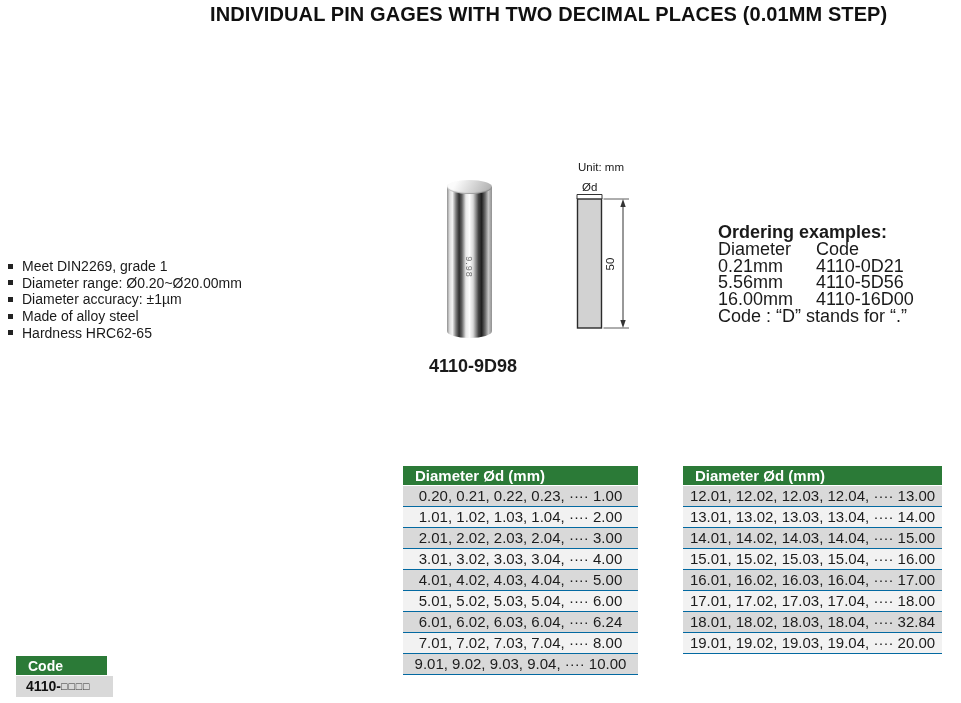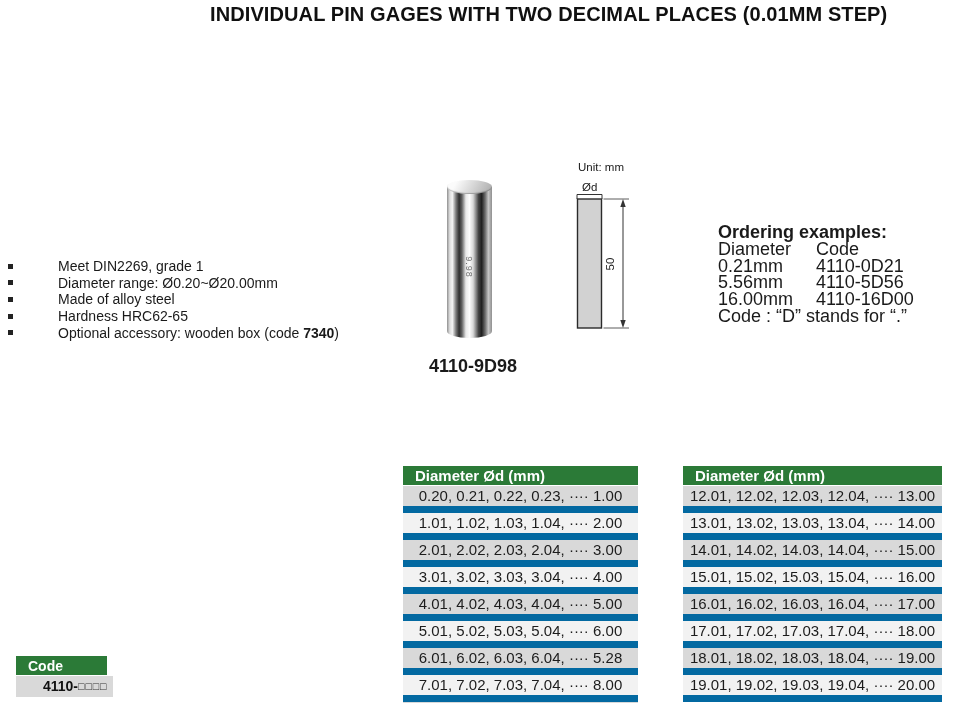--- a/index.html
+++ b/index.html
@@ -10,21 +10,21 @@
   .abs{position:absolute;}
 
   
   .title{
     left:210px;top:3px;font-size:20px;font-weight:bold;white-space:nowrap;
     letter-spacing:0.1px;color:#101010;
   }
 
   
   .features{left:8px;top:258px;font-size:14px;}
-  .feature{display:flex;align-items:center;height:16.6px;white-space:nowrap;gap:36px;}
+  .feature{display:flex;align-items:center;height:16.6px;white-space:nowrap;}
   .bullet{width:5px;height:5px;background:#222;margin-right:9px;flex:none;}
   .feature b{font-weight:bold;}
 
   
   .pin{left:447px;top:180px;width:45px;height:158px;}
   .pin-shaft{
     position:absolute;left:0;top:7px;width:45px;height:151px;
     border-radius:0 0 22px 22px / 0 0 7px 7px;
     background:linear-gradient(90deg,
       #8f8f8f 0%, #dcdcdc 6%, #f4f4f4 12%, #7a7a7a 20%, #2e2e2e 27%,
@@ -54,67 +54,65 @@
   
   .dtable{top:466px;font-size:15px;}
   .dtable-1{left:403px;width:235px;}
   .dtable-2{left:683px;width:259px;}
   .t-header{
     height:20px;line-height:20px;border-bottom:1px solid #fff;
     background:#2b7a37;color:#ffffff;font-weight:bold;padding-left:12px;
     box-sizing:border-box;
   }
   .t-row{
-    height:20px;line-height:20px;border-bottom:7px solid #0369a1;
+    height:20px;line-height:20px;border-bottom:1px solid #0369a1;
     text-align:center;color:#1c1c1c;white-space:nowrap;
   }
   .t-rows .t-row:nth-child(odd){background:#d9d9d9;}
   .t-rows .t-row:nth-child(even){background:#f2f2f2;}
 
   
   .codebox{left:16px;top:656px;font-size:14px;}
   .code-header{
     width:91px;height:20px;line-height:20px;border-bottom:1px solid #fff;
     background:#2b7a37;color:#fff;font-weight:bold;padding-left:12px;
     box-sizing:border-box;
   }
   .code-value{
     width:97px;height:21px;line-height:21px;background:#d9d9d9;
-    padding-left:27px;box-sizing:border-box;font-weight:bold;color:#111;
+    padding-left:10px;box-sizing:border-box;font-weight:bold;color:#111;
     white-space:nowrap;
   }
   .code-value .boxes{font-size:10.5px;letter-spacing:1px;position:relative;top:-1px;font-weight:normal;color:#333;}
 </style>
 </head>
 <body>
 
 <div class="abs title">INDIVIDUAL PIN GAGES WITH TWO DECIMAL PLACES (0.01MM STEP)</div>
 
 <div class="abs features">
   <div class="feature">
     <span class="bullet"></span>
     <span>Meet DIN2269, grade 1</span>
   </div>
   <div class="feature">
     <span class="bullet"></span>
     <span>Diameter range: Ø0.20~Ø20.00mm</span>
   </div>
   <div class="feature">
     <span class="bullet"></span>
+    <span>Diameter accuracy: ±1µm</span>
+  </div>
+  <div class="feature">
+    <span class="bullet"></span>
     <span>Made of alloy steel</span>
   </div>
   <div class="feature">
     <span class="bullet"></span>
     <span>Hardness HRC62-65</span>
-  </div>
-  <div class="feature">
-    <span class="bullet"></span>
-    <span>
-      <span>Optional accessory: wooden box (code </span><b>7340</b><span>)</span>
-    </span>
   </div>
 </div>
 
 <div class="abs pin">
   <div class="pin-shaft"></div>
   <div class="pin-cap"></div>
   <div class="pin-engraving">9.98</div>
 </div>
 <div class="abs pin-caption">4110-9D98</div>
 
@@ -153,36 +151,36 @@
 
 <div class="abs dtable dtable-1">
   <div class="t-header">Diameter Ød (mm)</div>
   <div class="t-rows">
     <div class="t-row">0.20, 0.21, 0.22, 0.23, ···· 1.00</div>
     <div class="t-row">1.01, 1.02, 1.03, 1.04, ···· 2.00</div>
     <div class="t-row">2.01, 2.02, 2.03, 2.04, ···· 3.00</div>
     <div class="t-row">3.01, 3.02, 3.03, 3.04, ···· 4.00</div>
     <div class="t-row">4.01, 4.02, 4.03, 4.04, ···· 5.00</div>
     <div class="t-row">5.01, 5.02, 5.03, 5.04, ···· 6.00</div>
-    <div class="t-row">6.01, 6.02, 6.03, 6.04, ···· 5.28</div>
+    <div class="t-row">6.01, 6.02, 6.03, 6.04, ···· 6.24</div>
     <div class="t-row">7.01, 7.02, 7.03, 7.04, ···· 8.00</div>
     <div class="t-row">9.01, 9.02, 9.03, 9.04, ···· 10.00</div>
   </div>
 </div>
 
 <div class="abs dtable dtable-2">
   <div class="t-header">Diameter Ød (mm)</div>
   <div class="t-rows">
     <div class="t-row">12.01, 12.02, 12.03, 12.04, ···· 13.00</div>
     <div class="t-row">13.01, 13.02, 13.03, 13.04, ···· 14.00</div>
     <div class="t-row">14.01, 14.02, 14.03, 14.04, ···· 15.00</div>
     <div class="t-row">15.01, 15.02, 15.03, 15.04, ···· 16.00</div>
     <div class="t-row">16.01, 16.02, 16.03, 16.04, ···· 17.00</div>
     <div class="t-row">17.01, 17.02, 17.03, 17.04, ···· 18.00</div>
-    <div class="t-row">18.01, 18.02, 18.03, 18.04, ···· 19.00</div>
+    <div class="t-row">18.01, 18.02, 18.03, 18.04, ···· 32.84</div>
     <div class="t-row">19.01, 19.02, 19.03, 19.04, ···· 20.00</div>
   </div>
 </div>
 
 <div class="abs codebox">
   <div class="code-header">Code</div>
   <div class="code-value">
     <span>4110-</span><span class="boxes">□□□□</span>
   </div>
 </div>

